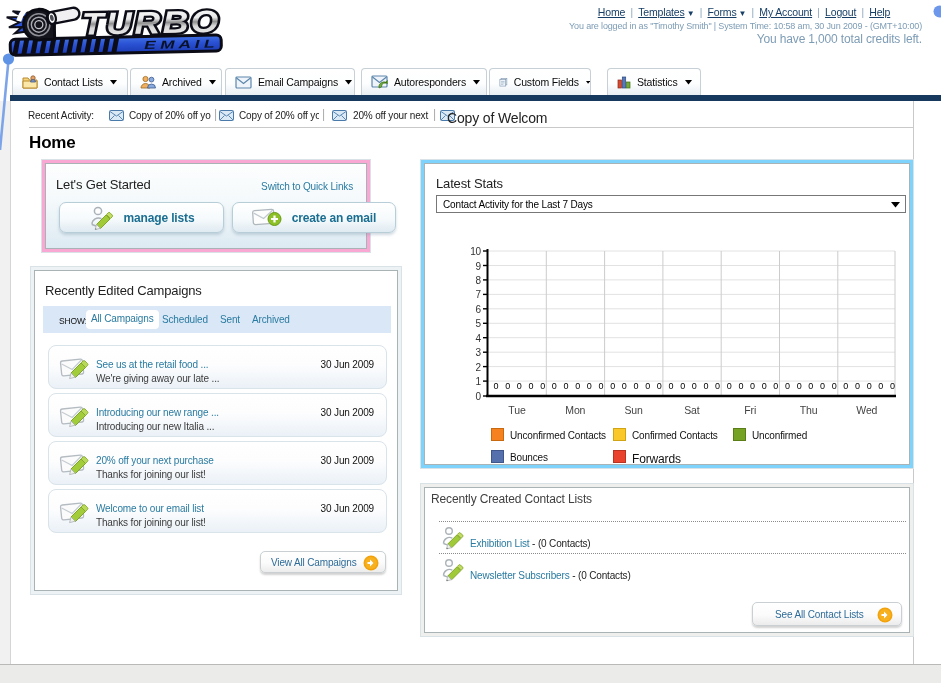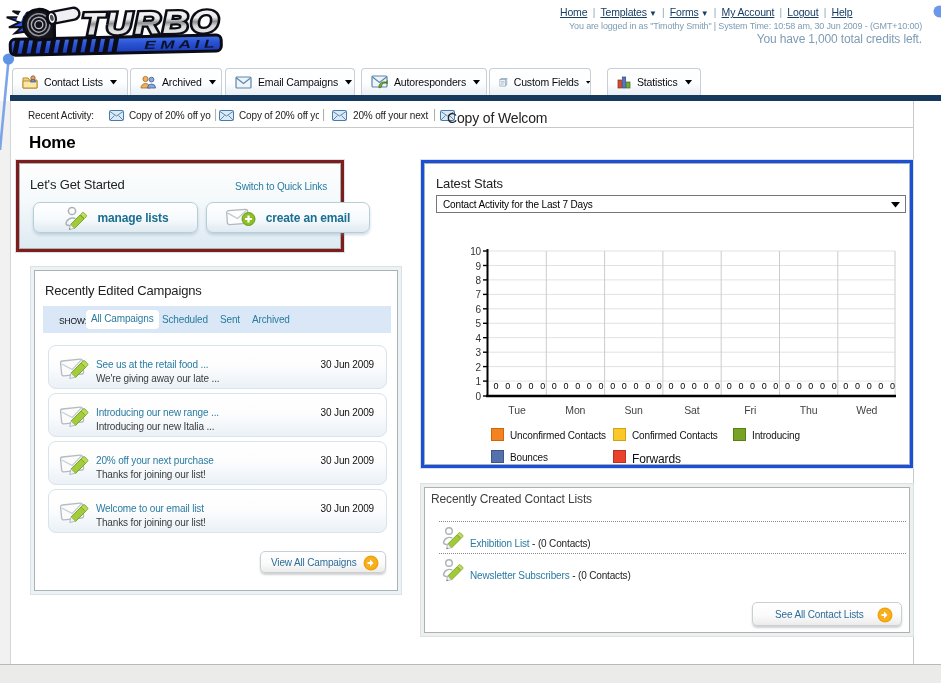--- a/index.html
+++ b/index.html
@@ -84,21 +84,21 @@
 <circle cx="36" cy="21" r="4" fill="none" stroke="#c5c5cc" stroke-width="1.3"></circle>
 <path d="M16 17 A 27 27 0 0 1 64 9" fill="none" stroke="#ffffff" stroke-width="5"></path>
 <g transform="rotate(-10 58 13)">
 <rect x="44" y="7" width="33" height="12" rx="6" fill="#f0f0f2" stroke="#0d0d17" stroke-width="2.4"></rect>
 <ellipse cx="49" cy="13" rx="4" ry="6" fill="#ffffff" stroke="#0d0d17" stroke-width="2.2"></ellipse>
 <ellipse cx="49" cy="13" rx="1.8" ry="3.2" fill="#4a4a54"></ellipse>
 </g>
 </g>
 </svg>
 
-<div class="abs" style="left:560px;top:2px;width:368px;text-align:left;white-space:nowrap">
+<div class="abs" style="left:560px;top:2px;width:368px;text-align:center;white-space:nowrap">
 <a class="toplink">Home</a><span class="sep">&nbsp;&nbsp;|&nbsp;&nbsp;</span><a class="toplink">Templates</a><span style="font-size:8px;color:#173f66"> ▼</span><span class="sep">&nbsp;&nbsp;|&nbsp;&nbsp;</span><a class="toplink">Forms</a><span style="font-size:8px;color:#173f66"> ▼</span><span class="sep">&nbsp;&nbsp;|&nbsp;&nbsp;</span><a class="toplink">My Account</a><span class="sep">&nbsp;&nbsp;|&nbsp;&nbsp;</span><a class="toplink">Logout</a><span class="sep">&nbsp;&nbsp;|&nbsp;&nbsp;</span><a class="toplink">Help</a>
 </div>
 <svg class="abs" style="left:933px;top:5px" width="8" height="14" viewBox="0 0 8 14">
     <circle cx="6.5" cy="6.5" r="6" fill="#6d97ea"></circle>
   </svg>
 <div class="abs info" style="left:400px;top:21px;width:522px;text-align:right;font-size:9px">You are logged in as "Timothy Smith" | System Time: 10:58 am, 30 Jun 2009 - (GMT+10:00)</div>
 <div class="abs info" style="left:400px;top:32px;width:522px;text-align:right;font-size:12px">You have 1,000 total credits left.</div>
 
 <div class="tab" style="left:12px;width:116px">
 <svg width="16" height="14" viewBox="0 0 16 14">
@@ -192,21 +192,21 @@
 <div class="abs" style="left:342px;top:9px;font-size:10px;color:#222;width:78px;overflow:hidden;white-space:nowrap">20% off your next p</div>
 <div class="abs" style="left:422px;top:6px;font-size:12px;color:#aaa">|</div>
 <svg class="abs" style="left:429px;top:9px" width="15" height="11" viewBox="0 0 15 11">
       <rect x=".5" y=".5" width="14" height="10" rx="1" fill="#dceaf6" stroke="#4a7aaa"></rect>
       <path d="M1 1.5 L7.5 6 L14 1.5 M1 10 L5.5 5.5 M14 10 L9.5 5.5" fill="none" stroke="#4a7aaa" stroke-width=".9"></path>
     </svg>
 <div class="abs" style="left:436px;top:9px;font-size:14px;color:#222;width:100px;overflow:hidden;white-space:nowrap">Copy of Welcome to</div>
 <div class="abs" style="left:18px;top:26px;width:885px;border-top:1px solid #c9c9c9"></div>
 <div class="abs" style="left:18px;top:32px;font-size:17px;font-weight:bold;color:#000">Home</div>
 
-<div class="panel" style="left:4px;top:58px;width:330px;height:94px;background:#7f1d1d">
+<div class="panel" style="left:30px;top:58px;width:330px;height:94px;background:#f9a8d4">
  <div class="inner" style="background:linear-gradient(180deg,#fdfefe 0%,#f4f9fb 45%,#ddeaf2 100%)">
   <div class="abs" style="left:10px;top:13px;font-size:13px;color:#222">Let's Get Started</div>
   <div class="abs teal" style="right:13px;top:17px;font-size:10px">Switch to Quick Links</div>
   <div class="bigbtn" style="left:13px;width:165px">
    <svg width="25" height="25" viewBox="0 0 25 25">
             <circle cx="9" cy="6" r="3.6" fill="#fdfdfd" stroke="#aab2b8" stroke-width="1.5"></circle>
             <path d="M3 19.5 a6.5 6.5 0 0 1 9.5 -5.8 M3 19.5 l4 1.5" fill="none" stroke="#aab2b8" stroke-width="1.5"></path>
             <path d="M7.5 19.5 l9.5 -9.5 l4 4 l-9.5 9.5 z" fill="#a0ca38" stroke="#83a828" stroke-width="1"></path>
             <path d="M17.5 9.5 l1.7 -1.7 a1.3 1.3 0 0 1 1.8 0 l2.2 2.2 a1.3 1.3 0 0 1 0 1.8 l-1.7 1.7 z" fill="#c2dc64" stroke="#83a828" stroke-width=".9"></path>
             <path d="M7.5 19.5 l-1.3 5.1 l5.1 -1.3 z" fill="#f2f2ea" stroke="#a8aeb4" stroke-width=".8"></path>
@@ -288,21 +288,21 @@
    <span class="t" style="left:10px;top:5px">View All Campaigns</span>
    <svg class="abs" style="right:6px;top:3px" width="16" height="16" viewBox="0 0 16 16">
             <circle cx="8" cy="8" r="7.5" fill="#f2a20c"></circle>
             <circle cx="8" cy="8" r="6" fill="#f7b01e"></circle>
             <path d="M7 4.5 L10.5 8 L7 11.5 z M4.5 7 h4 v2 h-4 z" fill="#fff"></path>
           </svg>
   </div>
  </div>
 </div>
 
-<div class="panel" style="left:409px;top:58px;width:494px;height:310px;background:#1d4ed8">
+<div class="panel" style="left:409px;top:58px;width:494px;height:310px;background:#7dd3fc">
  <div class="inner">
   <div class="abs" style="left:11px;top:12px;font-size:13px;color:#222">Latest Stats</div>
   <div class="abs" style="left:11px;top:31px;width:470px;height:18px;border:1px solid #777;background:#fff;box-sizing:border-box">
     <span class="abs" style="left:6px;top:3px;font-size:10px;color:#000">Contact Activity for the Last 7 Days</span>
     <svg class="abs" style="right:5px;top:6px" width="9" height="6" viewBox="0 0 9 6">
             <path d="M0 0 h9 l-4.5 5.5 z" fill="#000"></path>
           </svg>
   </div>
   <svg class="abs" style="left:10px;top:81px" width="470" height="175" viewBox="0 0 470 175">
 
@@ -405,21 +405,21 @@
             <text x="315.2" y="169">Fri</text>
             <text x="373.5" y="169">Thu</text>
       <text x="431.8" y="169">Wed</text>
     </g>
   </svg>
   <div class="abs" style="left:66px;top:264px;width:13px;height:13px;background:#f5821f;border:1px solid #c8690f;box-sizing:border-box"></div>
   <div class="abs" style="left:85px;top:266px;font-size:10px;color:#111">Unconfirmed Contacts</div>
   <div class="abs" style="left:188px;top:264px;width:13px;height:13px;background:#fac929;border:1px solid #d1a416;box-sizing:border-box"></div>
   <div class="abs" style="left:207px;top:266px;font-size:10px;color:#111">Confirmed Contacts</div>
   <div class="abs" style="left:308px;top:264px;width:13px;height:13px;background:#76a324;border:1px solid #5a7d18;box-sizing:border-box"></div>
-  <div class="abs" style="left:327px;top:266px;font-size:10px;color:#111">Introducing</div>
+  <div class="abs" style="left:327px;top:266px;font-size:10px;color:#111">Unconfirmed</div>
   <div class="abs" style="left:66px;top:286px;width:13px;height:13px;background:#5471ad;border:1px solid #3f568a;box-sizing:border-box"></div>
   <div class="abs" style="left:85px;top:288px;font-size:10px;color:#111">Bounces</div>
   <div class="abs" style="left:188px;top:286px;width:13px;height:13px;background:#e9432d;border:1px solid #b83322;box-sizing:border-box"></div>
   <div class="abs" style="left:207px;top:288px;font-size:12px;color:#111">Forwards</div>
  </div>
 </div>
 
 <div class="panel" style="left:409px;top:382px;width:494px;height:154px;background:#efefee">
  <div class="inner">
   <div class="abs" style="left:6px;top:4px;font-size:12px;color:#404040">Recently Created Contact Lists</div>

